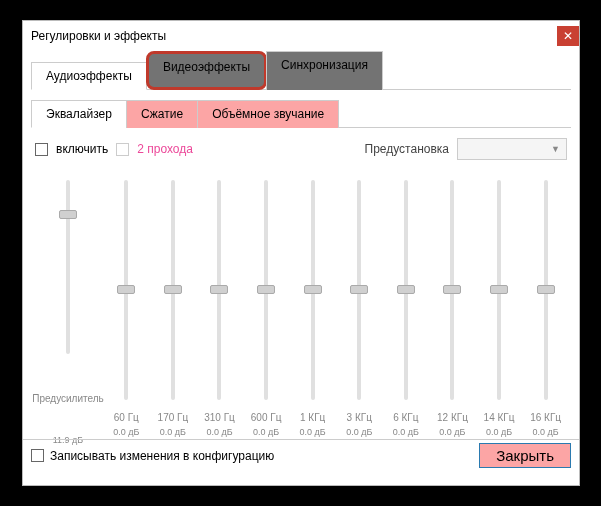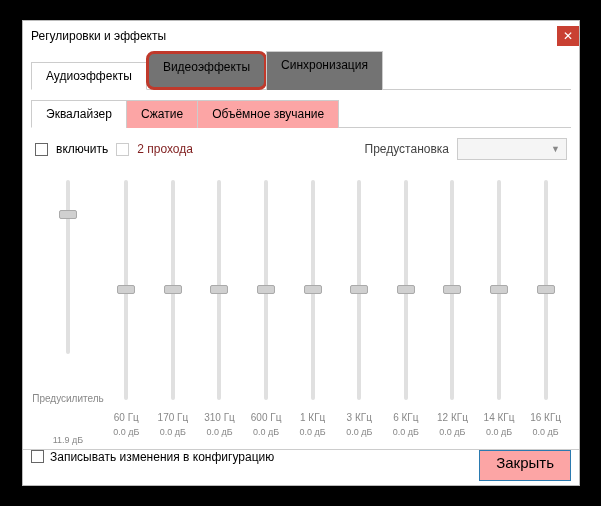--- a/index.html
+++ b/index.html
@@ -93,21 +93,21 @@
   width: 13px;
   height: 13px;
   border: 1px solid #666;
   background: #fff;
   flex-shrink: 0;
 }
 .checkbox.disabled {
   border-color: #ccc;
 }
 .cb-label { font-size: 12px; }
-.cb-label.disabled { color: #7f1d1d; }
+.cb-label.disabled { color: #ec4899; }
 .spacer { flex: 1; }
 .preset-label { font-size: 12px; color: #444; }
 .preset-dropdown {
   width: 110px;
   height: 22px;
   background: #f5f5f5;
   border: 1px solid #ccc;
   display: flex;
   align-items: center;
   justify-content: flex-end;
@@ -165,26 +165,27 @@
   color: #888;
   text-align: center;
 }
 .preamp-val {
   margin-top: 4px;
   font-size: 9px;
   color: #888;
 }
 .footer {
   position: absolute;
-  bottom: 4px;
+  bottom: 14px;
   left: 0;
   right: 0;
   height: 32px;
   border-top: 1px solid #ccc;
   display: flex;
+  align-items: center;
   padding: 0 8px;
   gap: 6px;
 }
 .close-button {
   padding: 3px 16px;
   border: 1px solid #2a7ab0;
   background: #fca5a5;
   cursor: pointer;
   font-size: 15px;
 }

